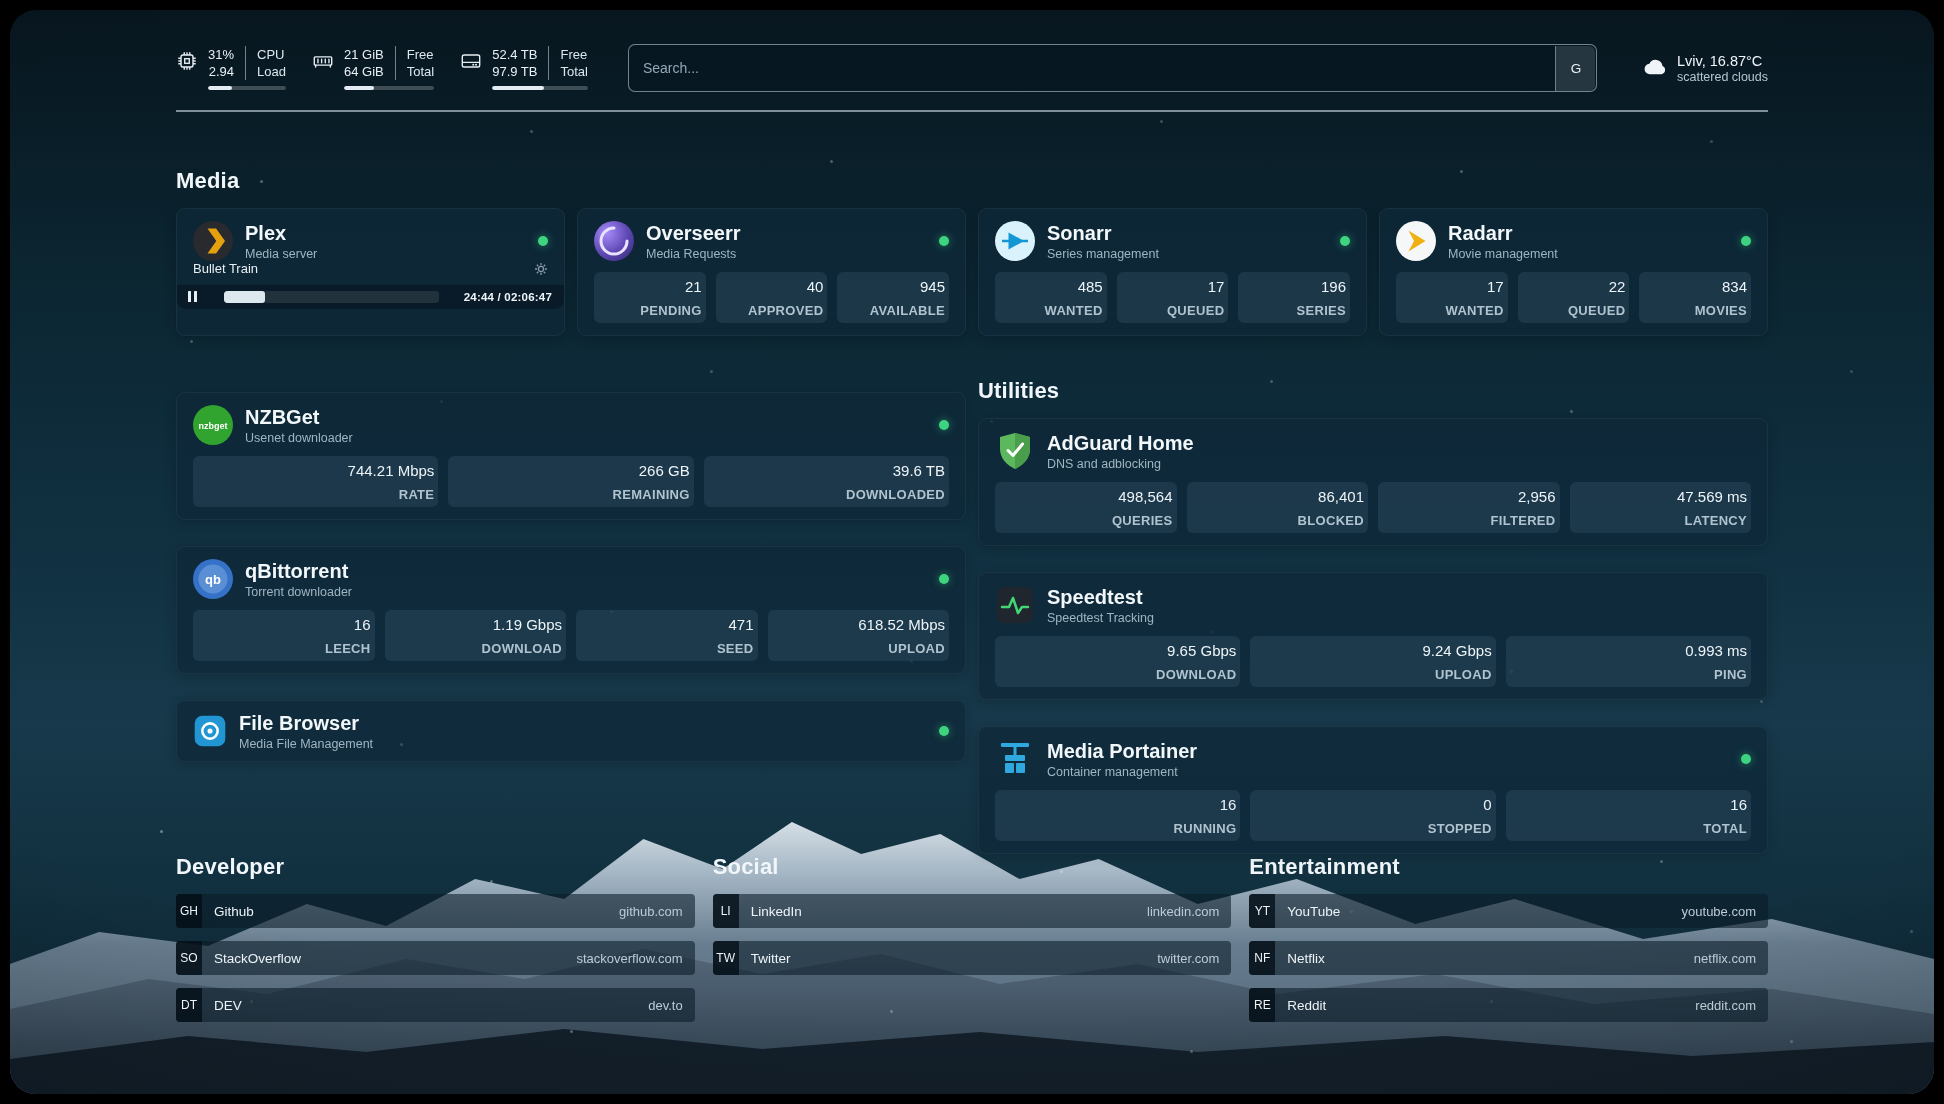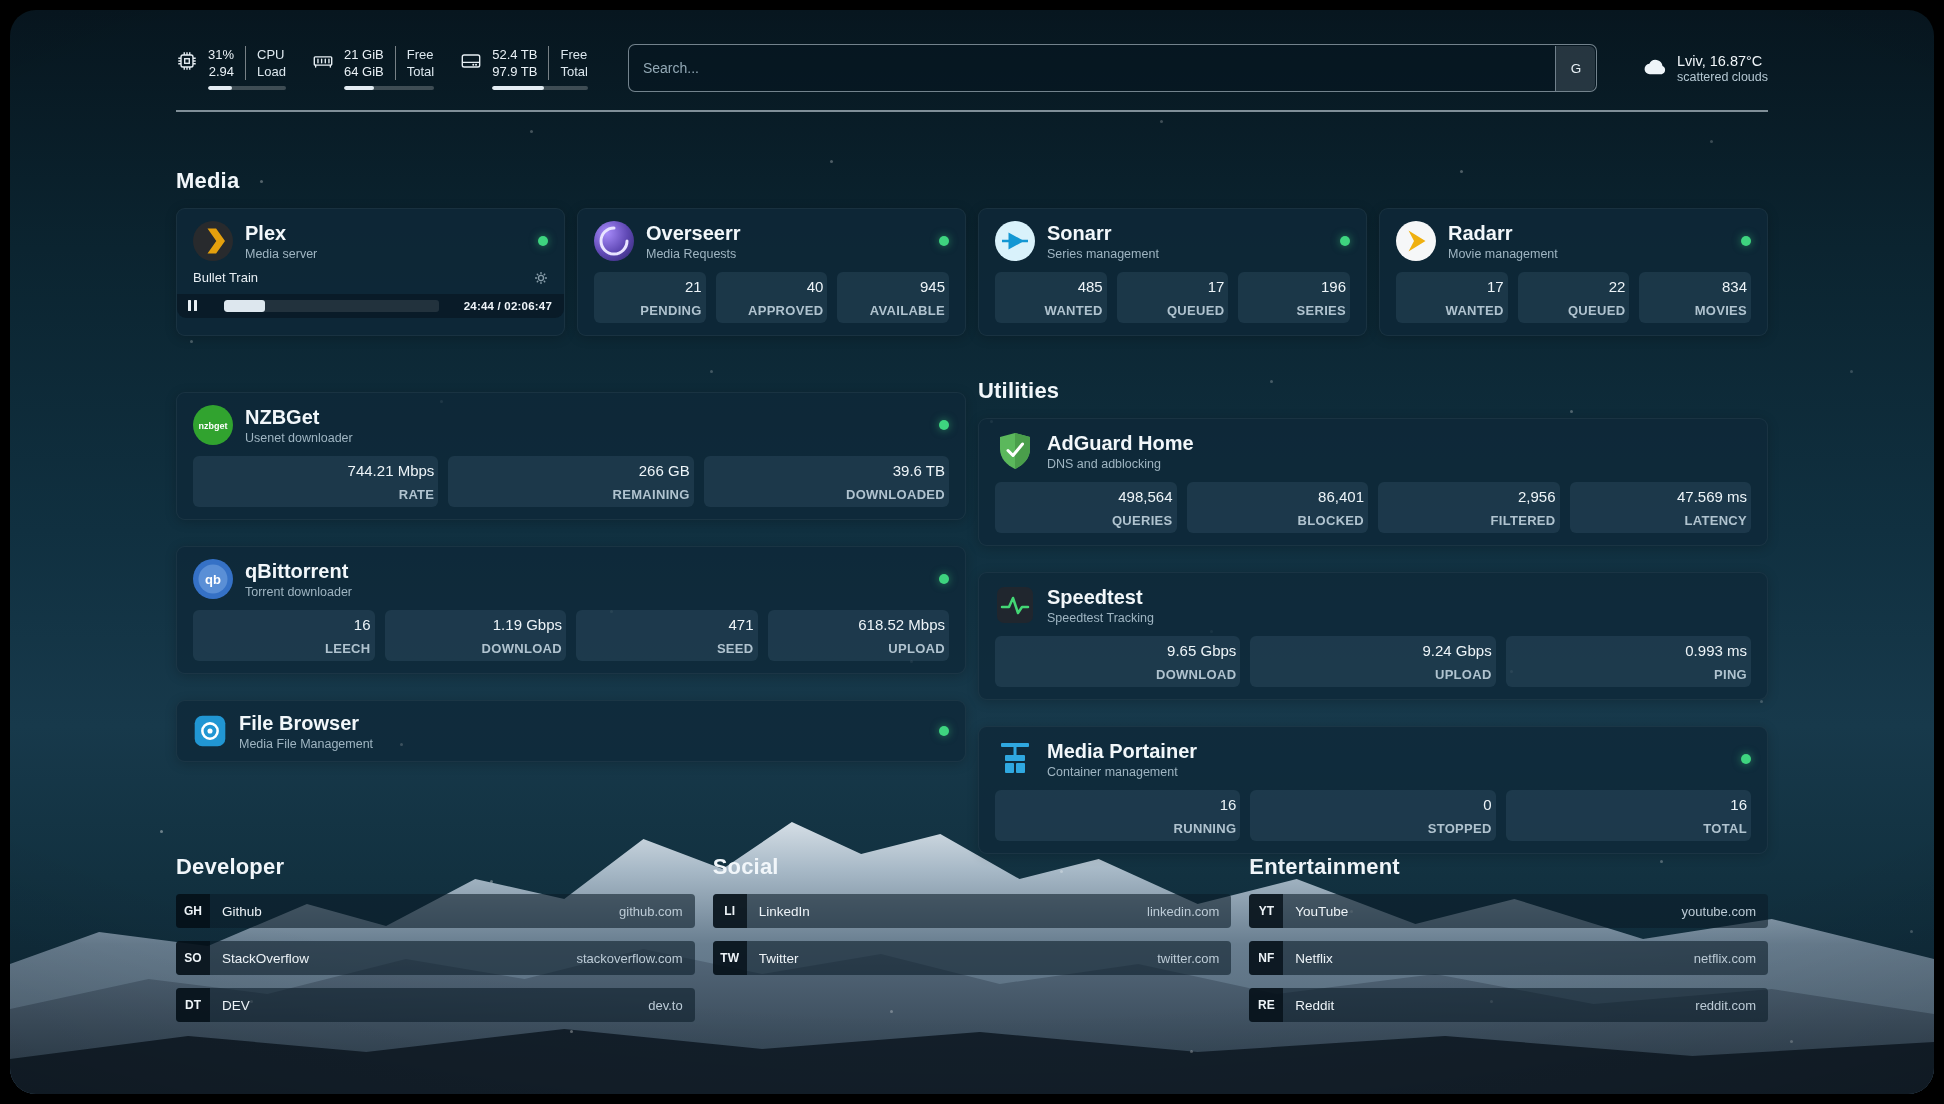--- a/index.html
+++ b/index.html
@@ -68,36 +68,36 @@
   .svc-icon.small{width:34px;height:34px}
   .svc-name{font-size:20px;font-weight:600;color:#f2f7fa;line-height:1.2}
   .svc-sub{font-size:12.5px;color:#9fb5c2;margin-top:2px}
   .dot{width:10px;height:10px;border-radius:50%;background:#3ed47f;margin-left:auto;align-self:center;
     box-shadow:0 0 8px rgba(62,212,127,.55);flex:none}
   .stats{display:flex;gap:10px;margin-top:11px}
   .stat{flex:1;background:rgba(160,200,225,.10);border-radius:6px;text-align:right;padding:6px 4px 5px}
   .stat .v{font-size:15px;color:#edf4f8}
   .stat .l{font-size:13px;font-weight:700;color:#b0c3cf;margin-top:8px;letter-spacing:.3px}
   
-  .np-row{margin-top:9px;display:flex;align-items:center;font-size:13px;color:#e8eff4}
+  .np-row{display:flex;align-items:center;font-size:13px;color:#e8eff4}
   .gear{margin-left:auto;display:flex;opacity:.85;cursor:pointer}
   .player{margin:9px -16px -12px;padding:6px 12px 6px 9px;display:flex;align-items:flex-start;gap:25px;
     background:rgba(4,14,22,.45);border-radius:0 0 9px 9px}
   .pause{display:flex;align-items:center;gap:3px;background:none;border:none;padding:0 2px;cursor:pointer}
   .pause i{display:block;width:3px;height:11px;background:#e8eff4;border-radius:.5px}
   .track{flex:1;height:12px;background:rgba(255,255,255,.10);border-radius:3px;overflow:hidden;cursor:pointer}
   .track .fill{height:100%;background:#dde7ee;border-radius:3px}
   .ptime{font-size:11.5px;font-weight:700;color:#eef4f8;letter-spacing:.2px}
   
   .cols3{display:grid;grid-template-columns:1fr 1fr 1fr;gap:18px;}
   .bm-list{display:flex;flex-direction:column;gap:13px;margin-top:14px}
   .bm{display:flex;align-items:center;height:34px;background:rgba(10,28,40,.58);border-radius:4px;
     overflow:hidden;text-decoration:none;cursor:pointer}
-  .bm-ic{width:34px;height:34px;background:rgba(4,14,22,.78);display:flex;align-items:center;
-    justify-content:center;font-weight:bold;font-size:12px;color:#edf3f7;flex:none}
+  .bm-ic{width:26px;height:34px;background:rgba(4,14,22,.78);display:flex;align-items:center;
+    justify-content:center;font-weight:normal;font-size:12px;color:#edf3f7;flex:none}
   .bm-name{margin-left:12px;font-size:13.5px;color:#edf3f7}
   .bm-url{margin-left:auto;margin-right:12px;font-size:13px;color:#bccbd6}
 </style>
 </head>
 <body>
 
 <div class="screen">
 
   <div class="bg">
     <svg class="mountains" viewBox="0 0 1944 430" preserveAspectRatio="none">

